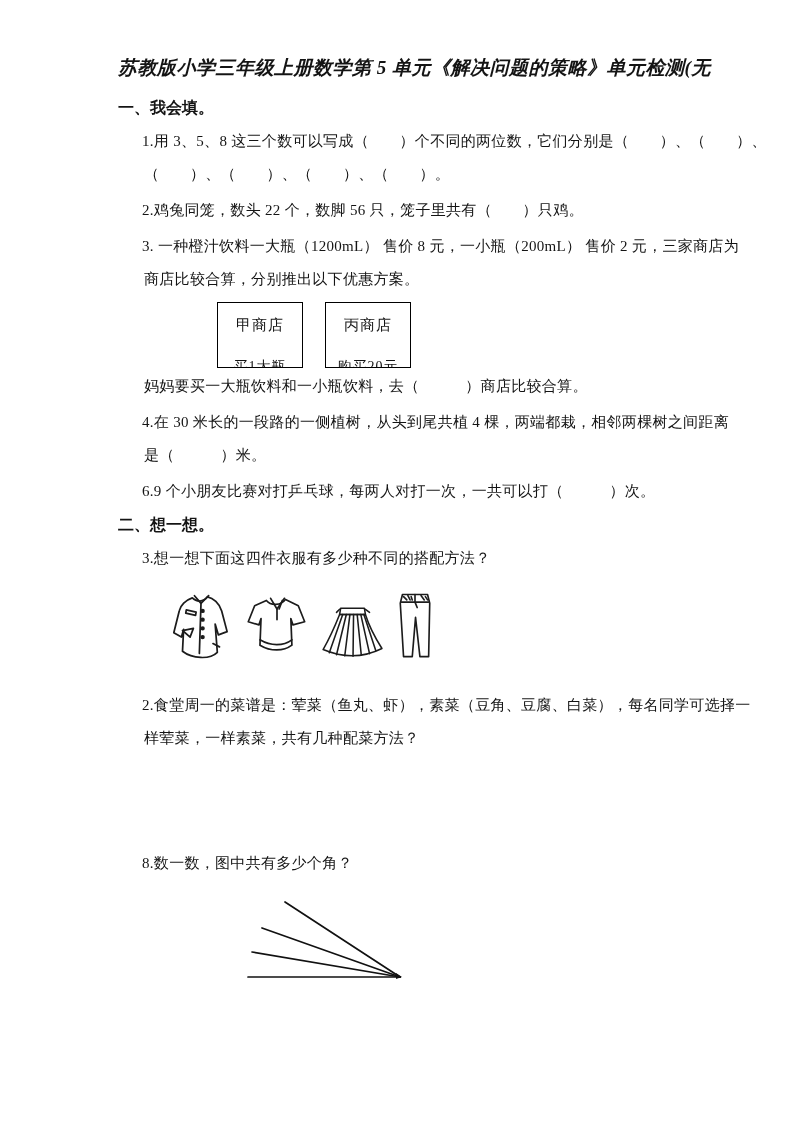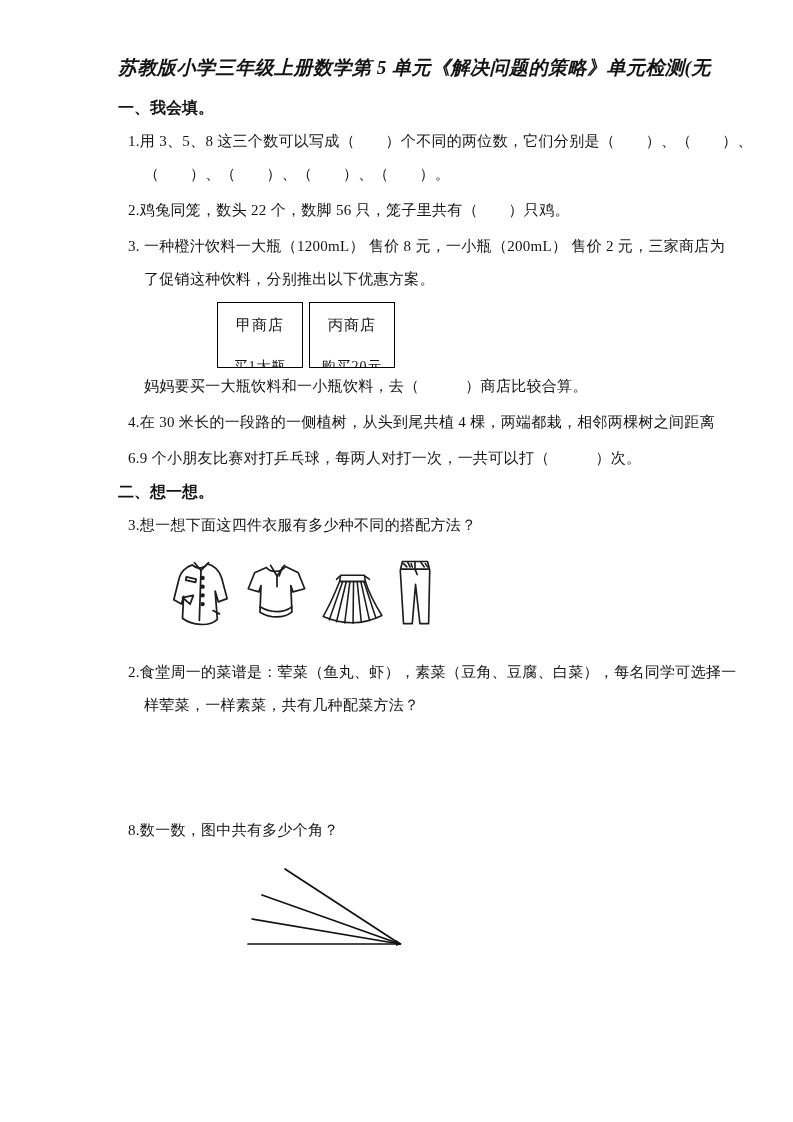--- a/index.html
+++ b/index.html
@@ -13,26 +13,26 @@
     text-align:center;font-weight:bold;font-size:19px;line-height:47px;
     white-space:nowrap;letter-spacing:0.5px;font-style:italic;
   }
   .sec-heading{
     font-weight:bold;font-size:16px;line-height:34px;margin-top:0;
     white-space:nowrap;
   }
   .line{
     font-size:15px;line-height:33px;white-space:nowrap;letter-spacing:0.3px;
   }
-  .q{margin-left:10px;}
+  .q{margin-left:24px;}
   .cont{margin-left:26px;}   
   .gap-s{margin-top:3px;}
 
   
-  .stores{display:flex;gap:6px;margin:6px 0 2px 99px;}
+  .stores{display:flex;gap:22px;margin:6px 0 2px 99px;}
   .store{
     width:84px;height:64px;border:1.6px solid #000;overflow:hidden;
     text-align:center;background:#fff;flex:0 0 auto;
   }
   .store .name{font-size:15px;margin-top:13px;letter-spacing:1px;}
   .store .offer{font-size:14px;margin-top:23px;letter-spacing:1px;}
 
   
   .clothes{display:flex;align-items:flex-end;gap:10px;margin:8px 0 0 50px;height:78px;}
   .clothes svg{display:block;}
@@ -52,36 +52,37 @@
   <div class="title">苏教版小学三年级上册数学第 5 单元《解决问题的策略》单元检测(无</div>
 
   <div class="sec-heading">一、我会填。</div>
 
   <div class="line q">1.用 3、5、8 这三个数可以写成（　　）个不同的两位数，它们分别是（　　）、（　　）、</div>
   <div class="line q cont">（　　）、（　　）、（　　）、（　　）。</div>
 
   <div class="line q gap-s">2.鸡兔同笼，数头 22 个，数脚 56 只，笼子里共有（　　）只鸡。</div>
 
   <div class="line q gap-s">3. 一种橙汁饮料一大瓶（1200mL） 售价 8 元，一小瓶（200mL） 售价 2 元，三家商店为</div>
-  <div class="line q cont">了促销这种饮料，分别推出以下优惠方案。</div>
+  <div class="line q cont">商店比较合算，分别推出以下优惠方案。</div>
 
   <div class="stores">
     <div class="store">
       <div class="name">甲商店</div>
       <div class="offer">买1大瓶</div>
     </div>
     <div class="store">
       <div class="name">丙商店</div>
       <div class="offer">购买20元</div>
     </div>
   </div>
 
   <div class="line q cont">妈妈要买一大瓶饮料和一小瓶饮料，去（　　　）商店比较合算。</div>
 
   <div class="line q gap-s">4.在 30 米长的一段路的一侧植树，从头到尾共植 4 棵，两端都栽，相邻两棵树之间距离</div>
+  <div class="line q cont">是（　　　）米。</div>
 
   <div class="line q gap-s">6.9 个小朋友比赛对打乒乓球，每两人对打一次，一共可以打（　　　）次。</div>
 
   <div class="sec-heading">二、想一想。</div>
 
   <div class="line q">3.想一想下面这四件衣服有多少种不同的搭配方法？</div>
 
   <div class="clothes">
     <figure>
       <svg width="66" height="74" viewBox="0 0 60 68" fill="none" stroke="#1c1c1c" stroke-width="1.6" stroke-linecap="round" stroke-linejoin="round">

